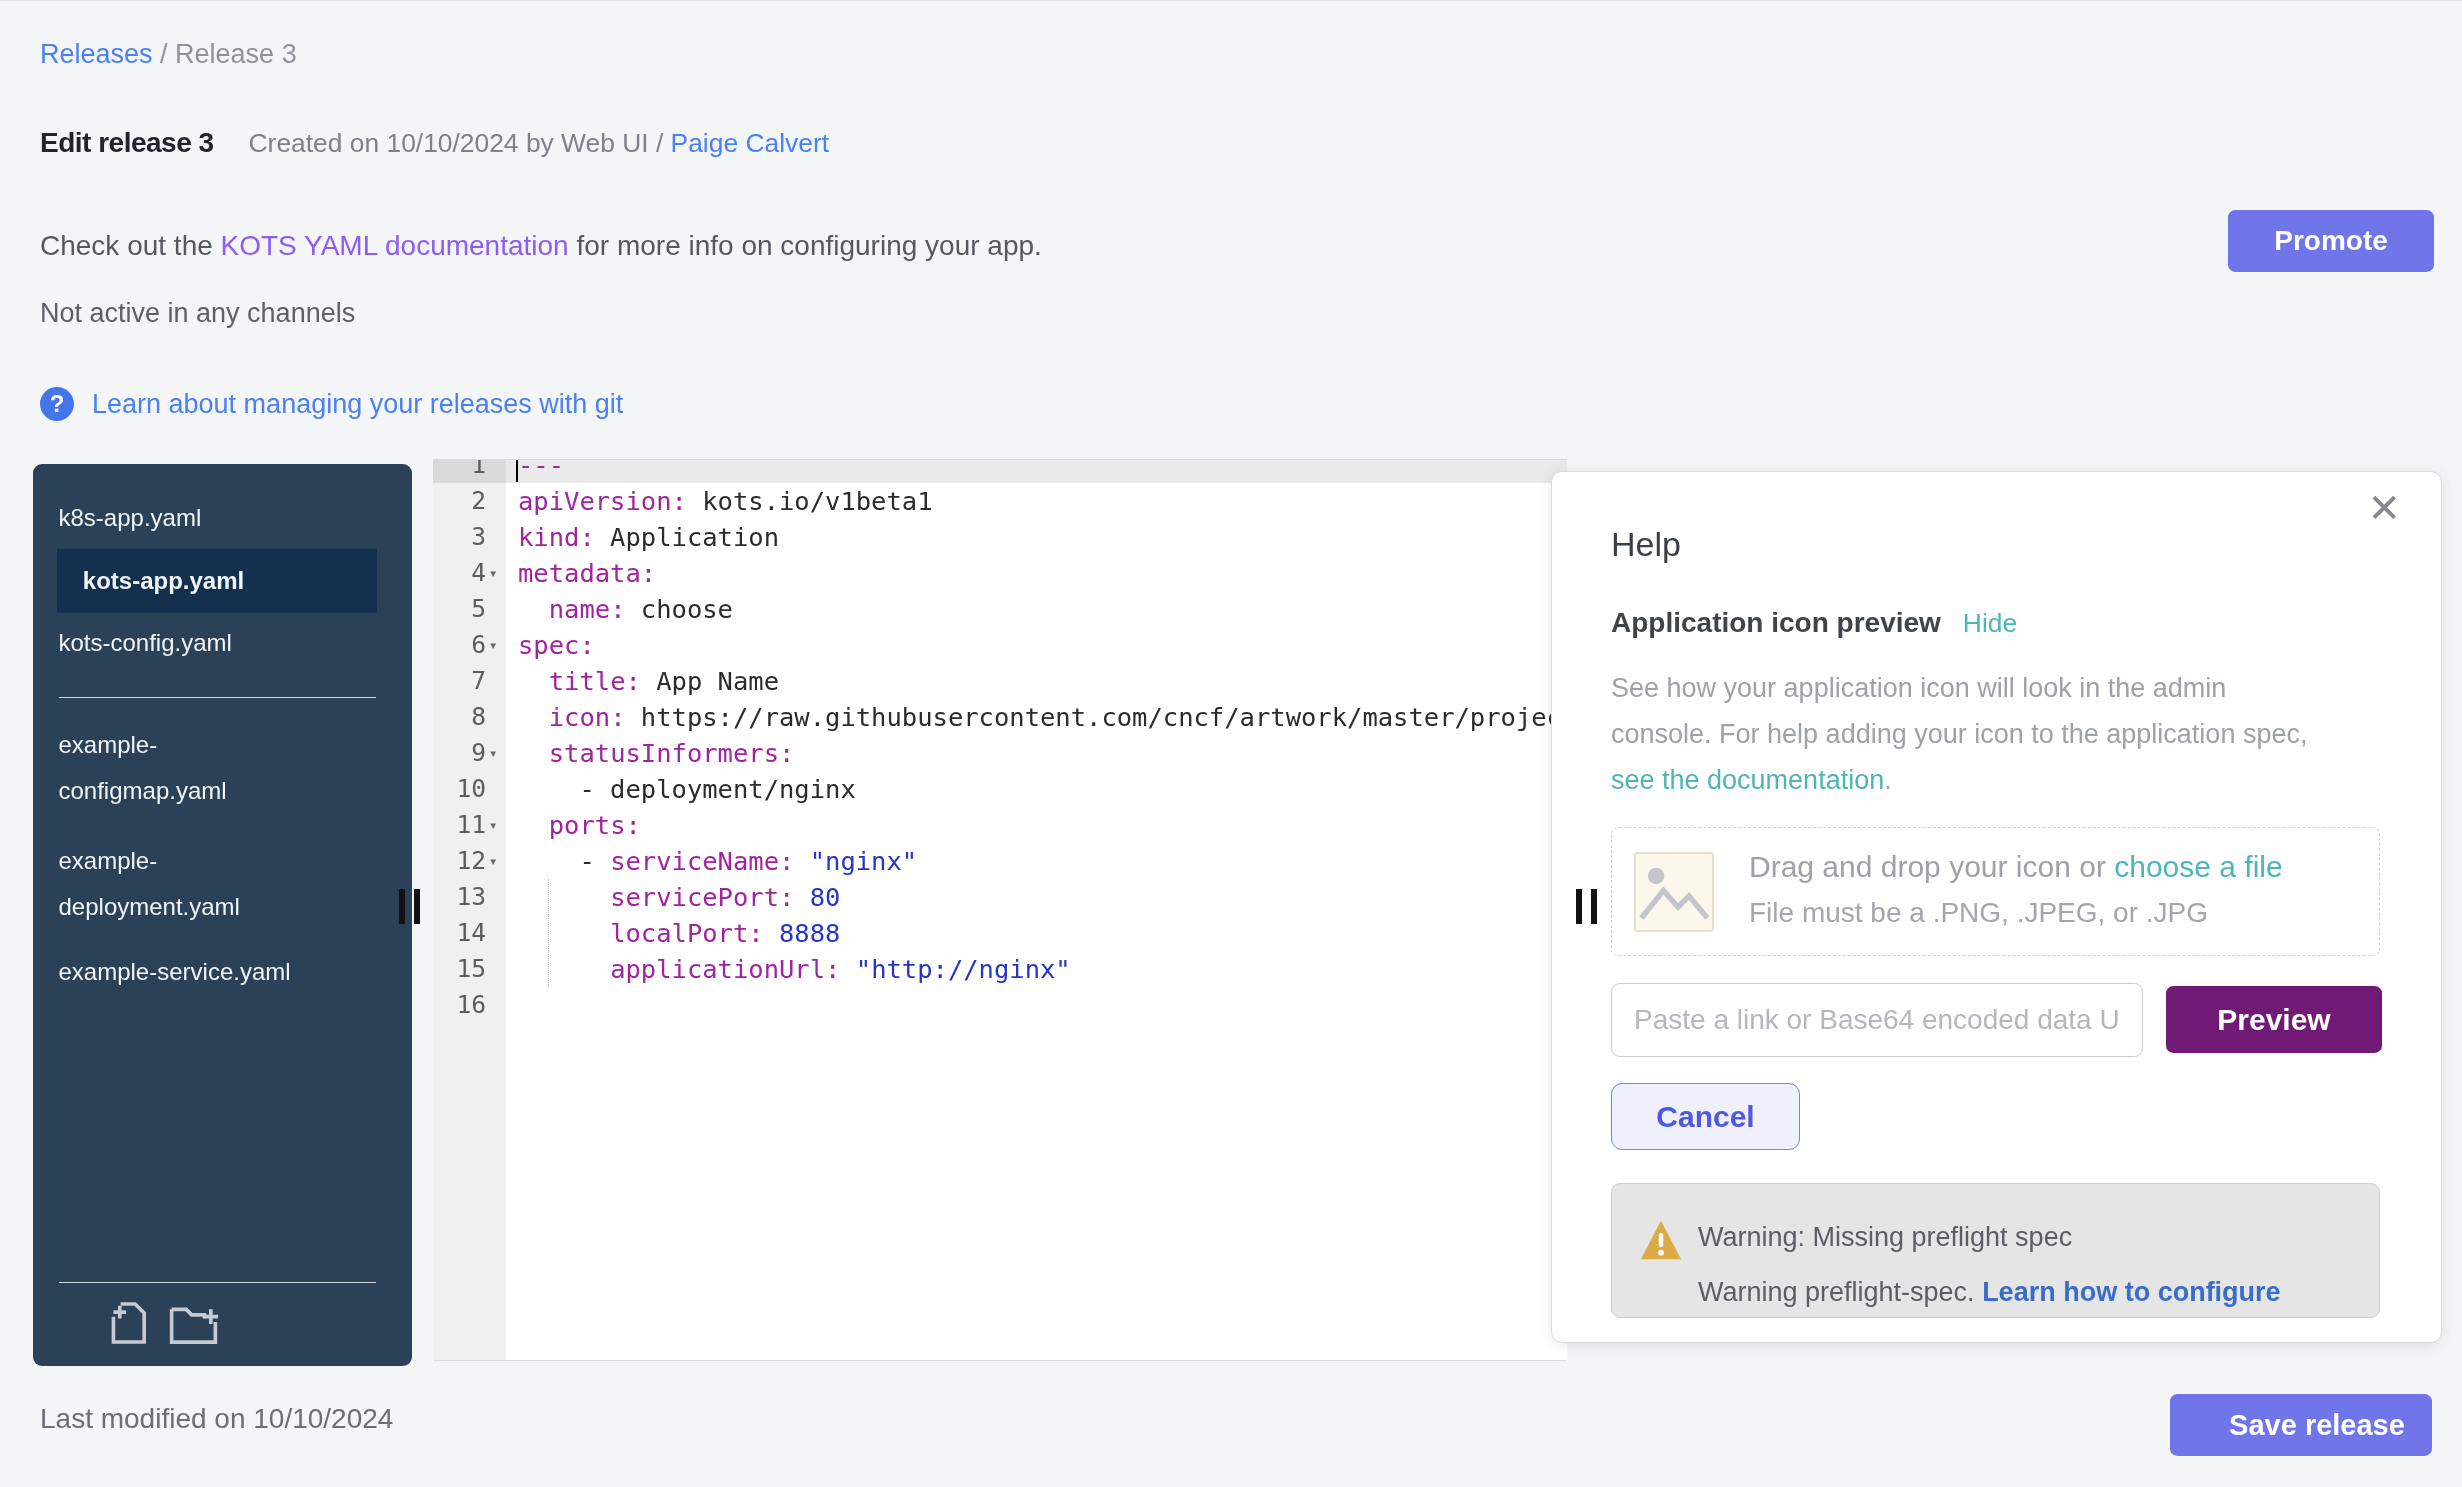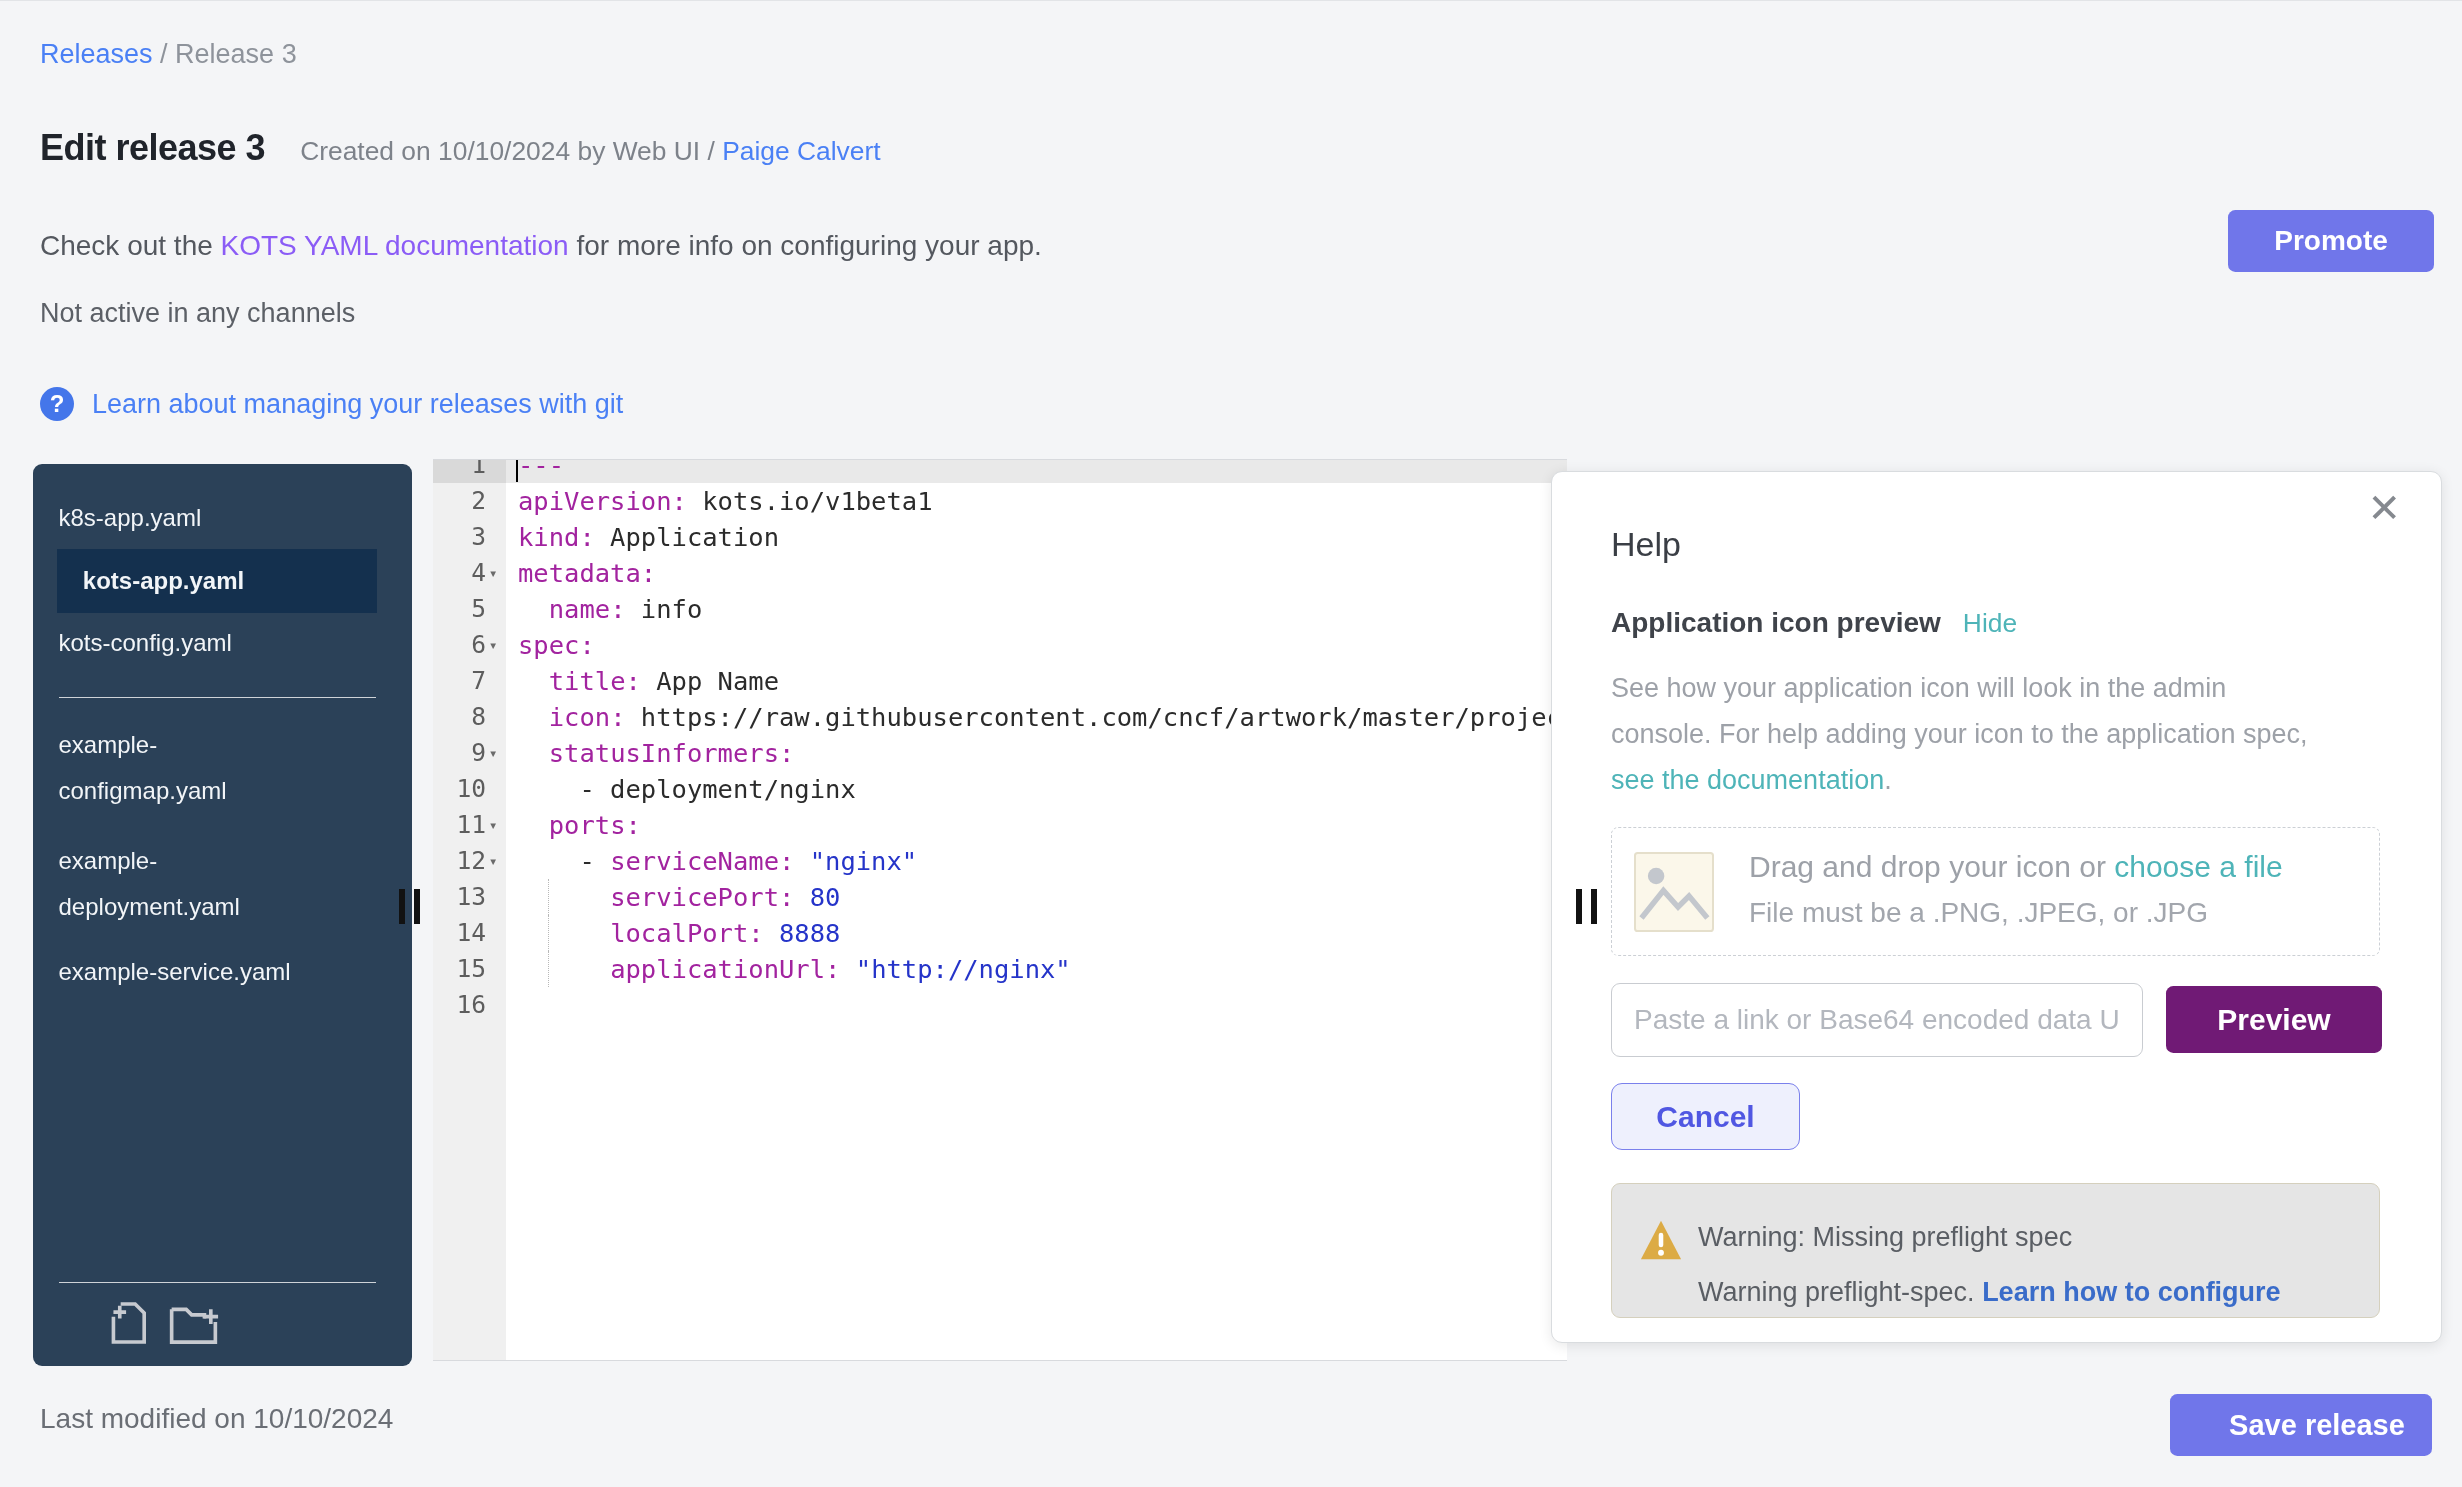--- a/index.html
+++ b/index.html
@@ -4,21 +4,21 @@
 <style>
   * { margin:0; padding:0; box-sizing:border-box; }
   html,body { width:2462px; height:1488px; overflow:hidden; }
   body { font-family:"Liberation Sans", sans-serif; background:#f4f5f7; position:relative; }
   .page { position:relative; width:2462px; height:1488px; border-top:1.8px solid #e2e4e7; }
 
   
   .breadcrumb { position:absolute; left:40px; top:38px; font-size:27px; color:#8e939b; }
   .breadcrumb a { color:#4a80f5; text-decoration:none; cursor:pointer; }
   .title-row { position:absolute; left:40px; top:126px; display:flex; align-items:baseline; }
-  .page-title { font-size:36px; font-weight:700; color:#20242b; letter-spacing:-0.5px; }
+  .page-title { font-size:28px; font-weight:700; color:#20242b; letter-spacing:-0.5px; }
   .subtitle { font-size:26.4px; color:#7d828a; margin-left:35px; }
   .subtitle a { color:#4a80f5; text-decoration:none; cursor:pointer; }
   .docs-line { position:absolute; left:40px; top:229px; font-size:28px; color:#54585f; }
   .docs-line a { color:#8b5cf6; text-decoration:none; cursor:pointer; }
   .btn-primary { position:absolute; background:#7076ea; color:#fff; font-weight:700;
     border:none; border-radius:7.3px; cursor:pointer; font-family:inherit; }
   .promote-btn { left:2228px; top:209px; width:206px; height:62px; font-size:28px; }
   .status-line { position:absolute; left:40px; top:297px; font-size:27px; color:#5c6067; }
   .git-line { position:absolute; left:40px; top:386px; display:flex; align-items:center; cursor:pointer; }
   .q-icon { width:34px; height:34px; border-radius:50%; background:#4476ea; color:#fff;
@@ -171,21 +171,21 @@
     </div>
   </div>
 
   <div class="editor">
     <div class="gutter-bg"></div>
     <div class="code-lines" id="code-lines">
         <div class="code-row active"><div class="gut"><span class="num">1</span><span class="fold"></span></div><div class="code"><div class="cursor-caret"></div><span class="tok-k">---</span></div></div>
         <div class="code-row"><div class="gut"><span class="num">2</span><span class="fold"></span></div><div class="code"><span class="tok-k">apiVersion:</span><span class="tok-p"> kots.io/v1beta1</span></div></div>
         <div class="code-row"><div class="gut"><span class="num">3</span><span class="fold"></span></div><div class="code"><span class="tok-k">kind:</span><span class="tok-p"> Application</span></div></div>
         <div class="code-row"><div class="gut"><span class="num">4</span><span class="fold">▾</span></div><div class="code"><span class="tok-k">metadata:</span></div></div>
-        <div class="code-row"><div class="gut"><span class="num">5</span><span class="fold"></span></div><div class="code"><span class="tok-p">  </span><span class="tok-k">name:</span><span class="tok-p"> info</span></div></div>
+        <div class="code-row"><div class="gut"><span class="num">5</span><span class="fold"></span></div><div class="code"><span class="tok-p">  </span><span class="tok-k">name:</span><span class="tok-p"> choose</span></div></div>
         <div class="code-row"><div class="gut"><span class="num">6</span><span class="fold">▾</span></div><div class="code"><span class="tok-k">spec:</span></div></div>
         <div class="code-row"><div class="gut"><span class="num">7</span><span class="fold"></span></div><div class="code"><span class="tok-p">  </span><span class="tok-k">title:</span><span class="tok-p"> App Name</span></div></div>
         <div class="code-row"><div class="gut"><span class="num">8</span><span class="fold"></span></div><div class="code"><span class="tok-p">  </span><span class="tok-k">icon:</span><span class="tok-p"> https://raw.githubusercontent.com/cncf/artwork/master/projects/nginx/icon/color/nginx-icon-color.png</span></div></div>
         <div class="code-row"><div class="gut"><span class="num">9</span><span class="fold">▾</span></div><div class="code"><span class="tok-p">  </span><span class="tok-k">statusInformers:</span></div></div>
         <div class="code-row"><div class="gut"><span class="num">10</span><span class="fold"></span></div><div class="code"><span class="tok-p">    - deployment/nginx</span></div></div>
         <div class="code-row"><div class="gut"><span class="num">11</span><span class="fold">▾</span></div><div class="code"><span class="tok-p">  </span><span class="tok-k">ports:</span></div></div>
         <div class="code-row"><div class="gut"><span class="num">12</span><span class="fold">▾</span></div><div class="code"><span class="tok-p">    - </span><span class="tok-k">serviceName:</span><span class="tok-v"> "nginx"</span></div></div>
         <div class="code-row"><div class="gut"><span class="num">13</span><span class="fold"></span></div><div class="code"><div class="indent-guide"></div><span class="tok-p">      </span><span class="tok-k">servicePort:</span><span class="tok-v"> 80</span></div></div>
         <div class="code-row"><div class="gut"><span class="num">14</span><span class="fold"></span></div><div class="code"><div class="indent-guide"></div><span class="tok-p">      </span><span class="tok-k">localPort:</span><span class="tok-v"> 8888</span></div></div>
         <div class="code-row"><div class="gut"><span class="num">15</span><span class="fold"></span></div><div class="code"><div class="indent-guide"></div><span class="tok-p">      </span><span class="tok-k">applicationUrl:</span><span class="tok-v"> "http://nginx"</span></div></div>

